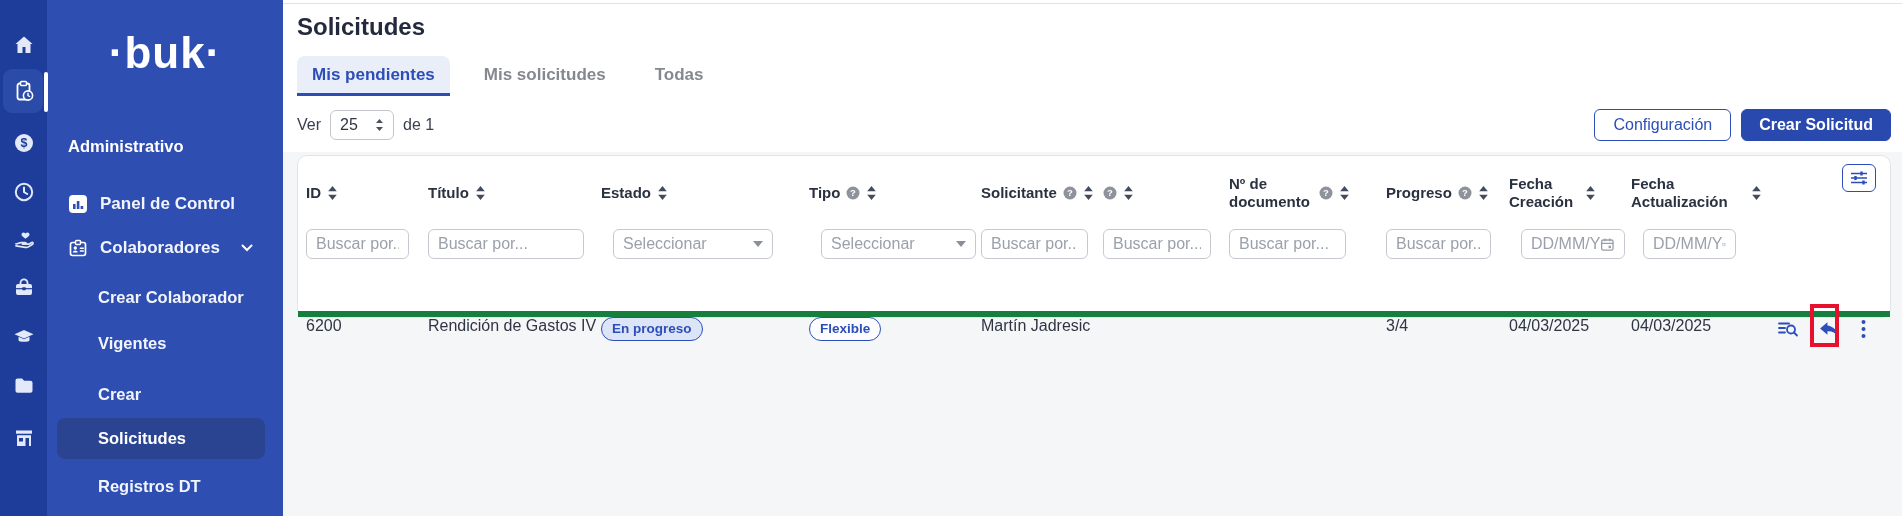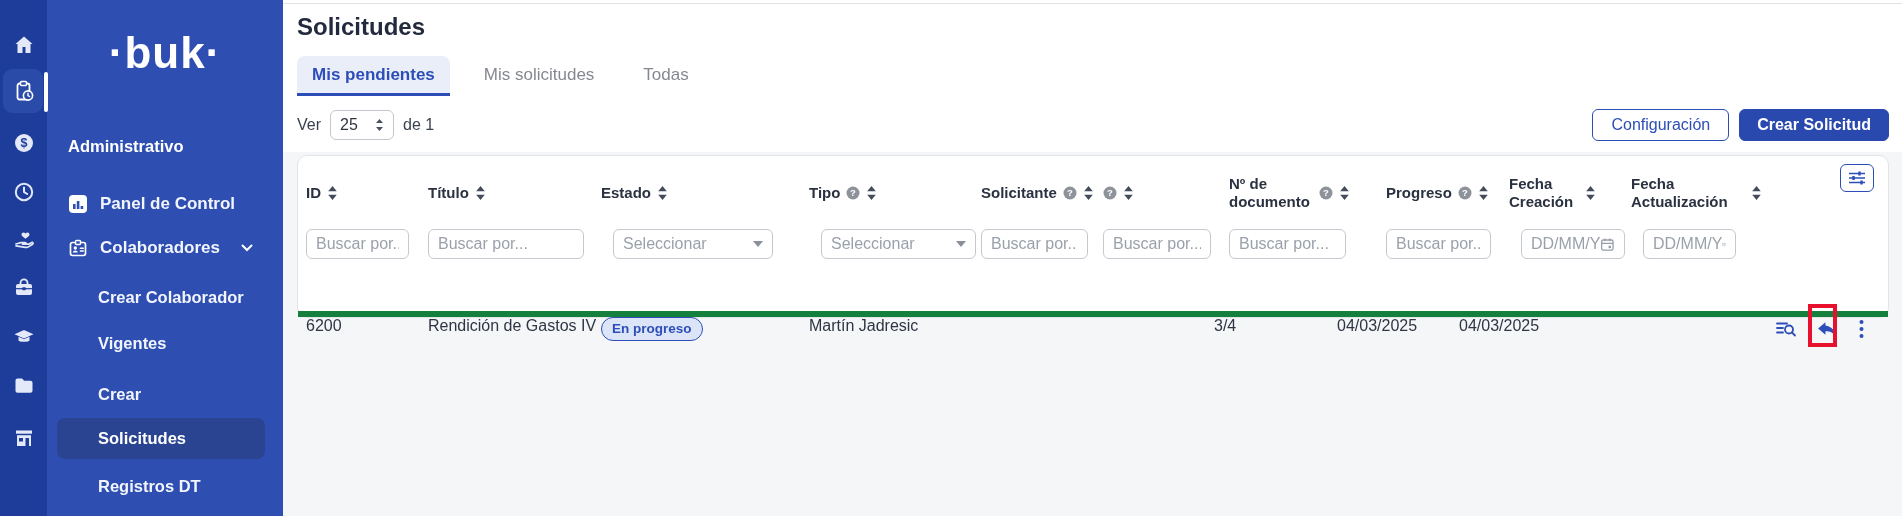--- a/index.html
+++ b/index.html
@@ -26,21 +26,21 @@
   .sub.s3 { margin-top:31px; }
   .sub-active { margin:14px 0 0 10px; width:208px; height:41px; background:#2a4492; border-radius:8px; display:flex; align-items:center; padding-left:41px; font-size:16.5px; font-weight:700; color:#ffffff; cursor:pointer; }
   .sub.s5 { margin-top:17px; }
 
   
   .main { position:relative; flex:1; height:516px; background:#f4f6f8; }
   .main::before { content:""; position:absolute; left:0; right:0; top:3px; height:1px; background:#e2e2e6; }
   .header-band { height:152px; background:#ffffff; padding:0 13px 0 14px; }
   .page-title { padding-top:13px; font-size:24px; font-weight:700; color:#232a3d; }
   .tabs { display:flex; align-items:flex-end; margin-top:15px; gap:19px; }
-  .tab { padding:9px 15px 8px; font-size:17px; font-weight:400; color:#85888f; border-bottom:3px solid transparent; cursor:pointer; }
+  .tab { padding:9px 15px 8px; font-size:17px; font-weight:700; color:#85888f; border-bottom:3px solid transparent; cursor:pointer; }
   .tab.active { color:#2d4eb8; font-weight:700; background:#e9eef9; border-radius:8px 8px 0 0; border-bottom:3px solid #2c4db6; }
   .controls { display:flex; align-items:center; margin-top:12px; height:34px; }
   .ctl-text { font-size:16px; color:#3a4150; }
   .pagesize { display:flex; align-items:center; justify-content:space-between; width:64px; height:30px; margin:0 9px; padding:0 9px; border:1px solid #c3c7cd; border-radius:6px; background:#fff; font-size:16px; color:#2e3442; cursor:pointer; }
   .btn-outline { margin-left:auto; height:32px; padding:0 18px; background:#fff; border:1px solid #2d4eb8; border-radius:6px; color:#2d4eb8; font-size:16px; font-weight:500; font-family:inherit; cursor:pointer; }
   .btn-solid { margin-left:10px; height:32px; padding:0 17px; background:#2a49ae; border:1px solid #2a49ae; border-radius:6px; color:#fff; font-size:16px; font-weight:700; font-family:inherit; cursor:pointer; }
 
   
   .card { position:relative; margin:3px 13px 0 14px; height:163px; background:#fff; border:1px solid #e1e4e9; border-radius:10px; }
   .thead { display:flex; align-items:center; height:66px; padding:8px 8px 0; }
@@ -347,20 +347,23 @@
         </div>
         <div class="tf cA"></div>
       </div>
 
       <div class="trow">
         <div class="cell c0">6200</div>
         <div class="cell c1">Rendición de Gastos IV</div>
         <div class="cell c2">
           <span class="badge badge-filled">En progreso</span>
         </div>
+        <div class="cell c3">
+          <span class="badge badge-outline">Flexible</span>
+        </div>
         <div class="cell c4">Martín Jadresic</div>
         <div class="cell c5"></div>
         <div class="cell c6"></div>
         <div class="cell c7">3/4</div>
         <div class="cell c8">04/03/2025</div>
         <div class="cell c9">04/03/2025</div>
         <div class="cA actions">
           <span class="act-btn">
             <svg width="21" height="17" viewBox="0 0 21 17">
               <path d="M1 2.5h10M1 7h6M1 11.5h6" stroke="#2d4eb8" stroke-width="1.8" stroke-linecap="round"></path>

